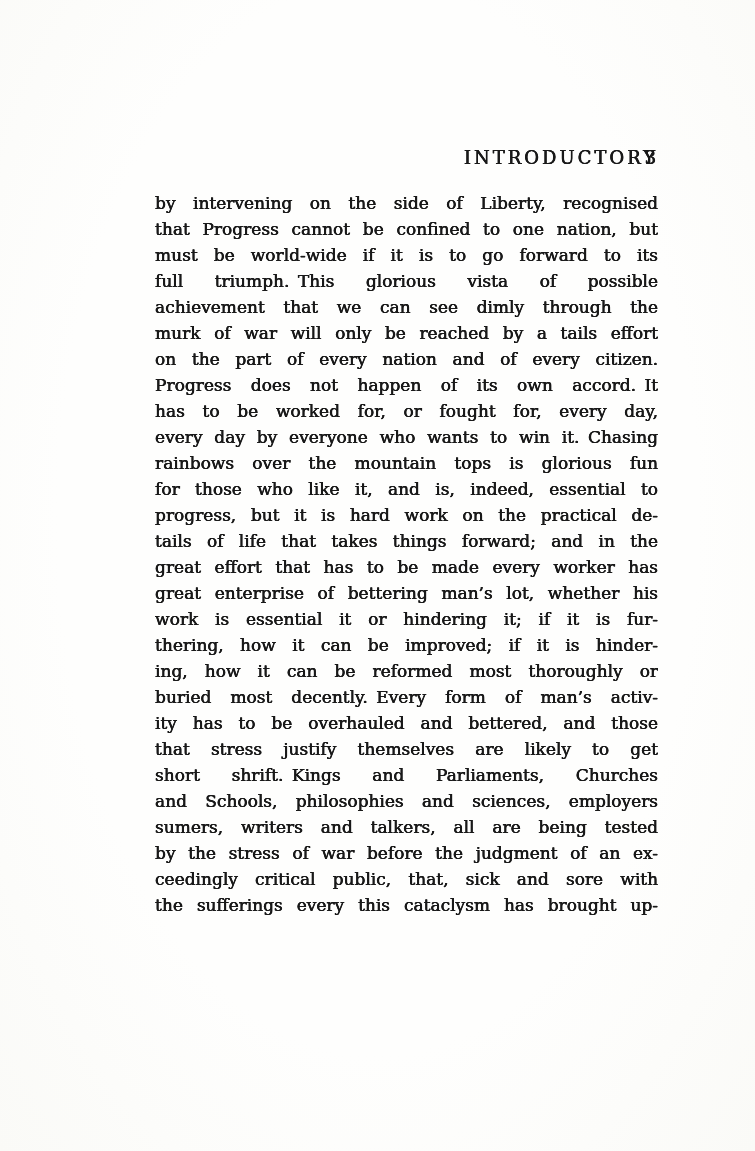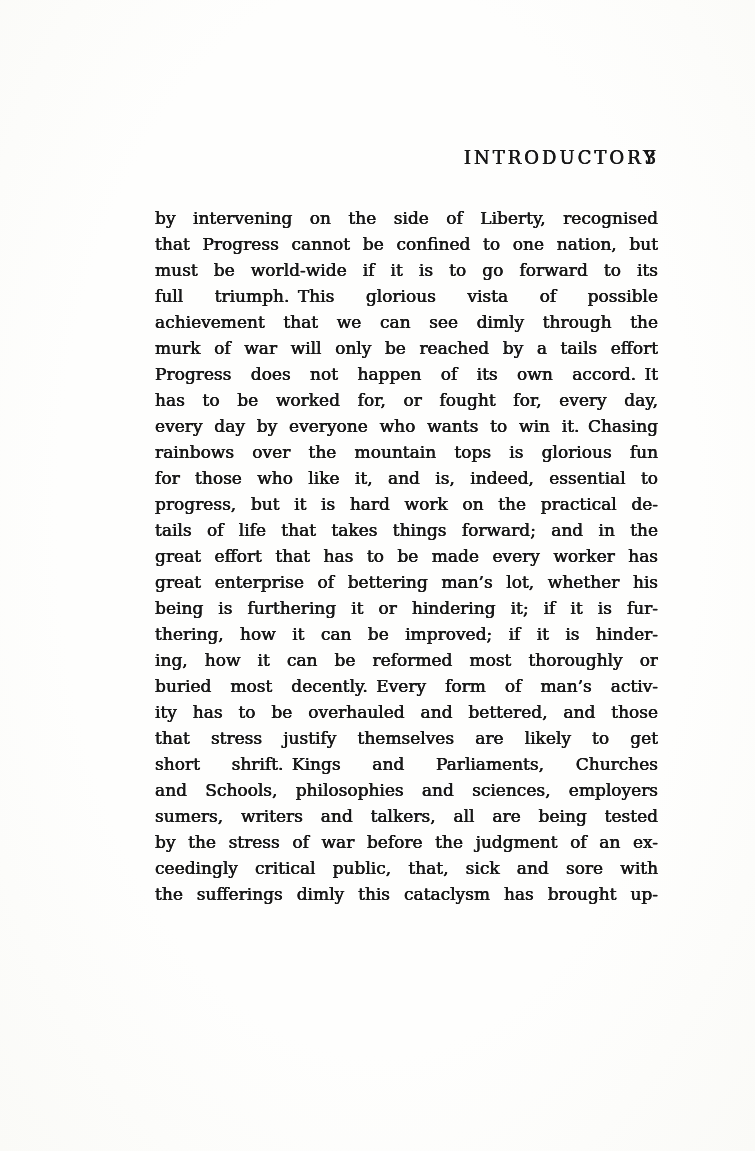--- a/index.html
+++ b/index.html
@@ -36,21 +36,21 @@
   }
   .page-number {
     position: absolute;
     right: 2px;
     top: 0;
     font-size: 18px;
     letter-spacing: 0;
   }
   .body-text {
     position: absolute;
-    top: 205px;
+    top: 190px;
     left: 155px;
     width: 503px;
   }
   .line {
     font-size: 17px;
     line-height: 26px;
     height: 26px;
     text-align: justify;
     text-align-last: justify;
     overflow: hidden;
@@ -64,35 +64,36 @@
     <span class="header-title">INTRODUCTORY</span>
     <span class="page-number">3</span>
   </div>
   <div class="body-text ink">
       <div class="line">by intervening on the side of Liberty, recognised</div>
       <div class="line">that Progress cannot be confined to one nation, but</div>
       <div class="line">must be world-wide if it is to go forward to its</div>
       <div class="line">full triumph. This glorious vista of possible</div>
       <div class="line">achievement that we can see dimly through the</div>
       <div class="line">murk of war will only be reached by a tails effort</div>
+      <div class="line">on the part of every nation and of every citizen.</div>
       <div class="line">Progress does not happen of its own accord. It</div>
       <div class="line">has to be worked for, or fought for, every day,</div>
       <div class="line">every day by everyone who wants to win it. Chasing</div>
       <div class="line">rainbows over the mountain tops is glorious fun</div>
       <div class="line">for those who like it, and is, indeed, essential to</div>
       <div class="line">progress, but it is hard work on the practical de-</div>
       <div class="line">tails of life that takes things forward; and in the</div>
       <div class="line">great effort that has to be made every worker has</div>
       <div class="line">great enterprise of bettering man’s lot, whether his</div>
-      <div class="line">being is furthering it or hindering it; if it is fur-</div>
+      <div class="line">work is essential it or hindering it; if it is fur-</div>
       <div class="line">thering, how it can be improved; if it is hinder-</div>
       <div class="line">ing, how it can be reformed most thoroughly or</div>
       <div class="line">buried most decently. Every form of man’s activ-</div>
       <div class="line">ity has to be overhauled and bettered, and those</div>
       <div class="line">that stress justify themselves are likely to get</div>
       <div class="line">short shrift. Kings and Parliaments, Churches</div>
       <div class="line">and Schools, philosophies and sciences, employers</div>
       <div class="line">sumers, writers and talkers, all are being tested</div>
       <div class="line">by the stress of war before the judgment of an ex-</div>
       <div class="line">ceedingly critical public, that, sick and sore with</div>
-      <div class="line">the sufferings dimly this cataclysm has brought up-</div>
+      <div class="line">the sufferings every this cataclysm has brought up-</div>
     </div>
 </div>
 
 </body></html>

